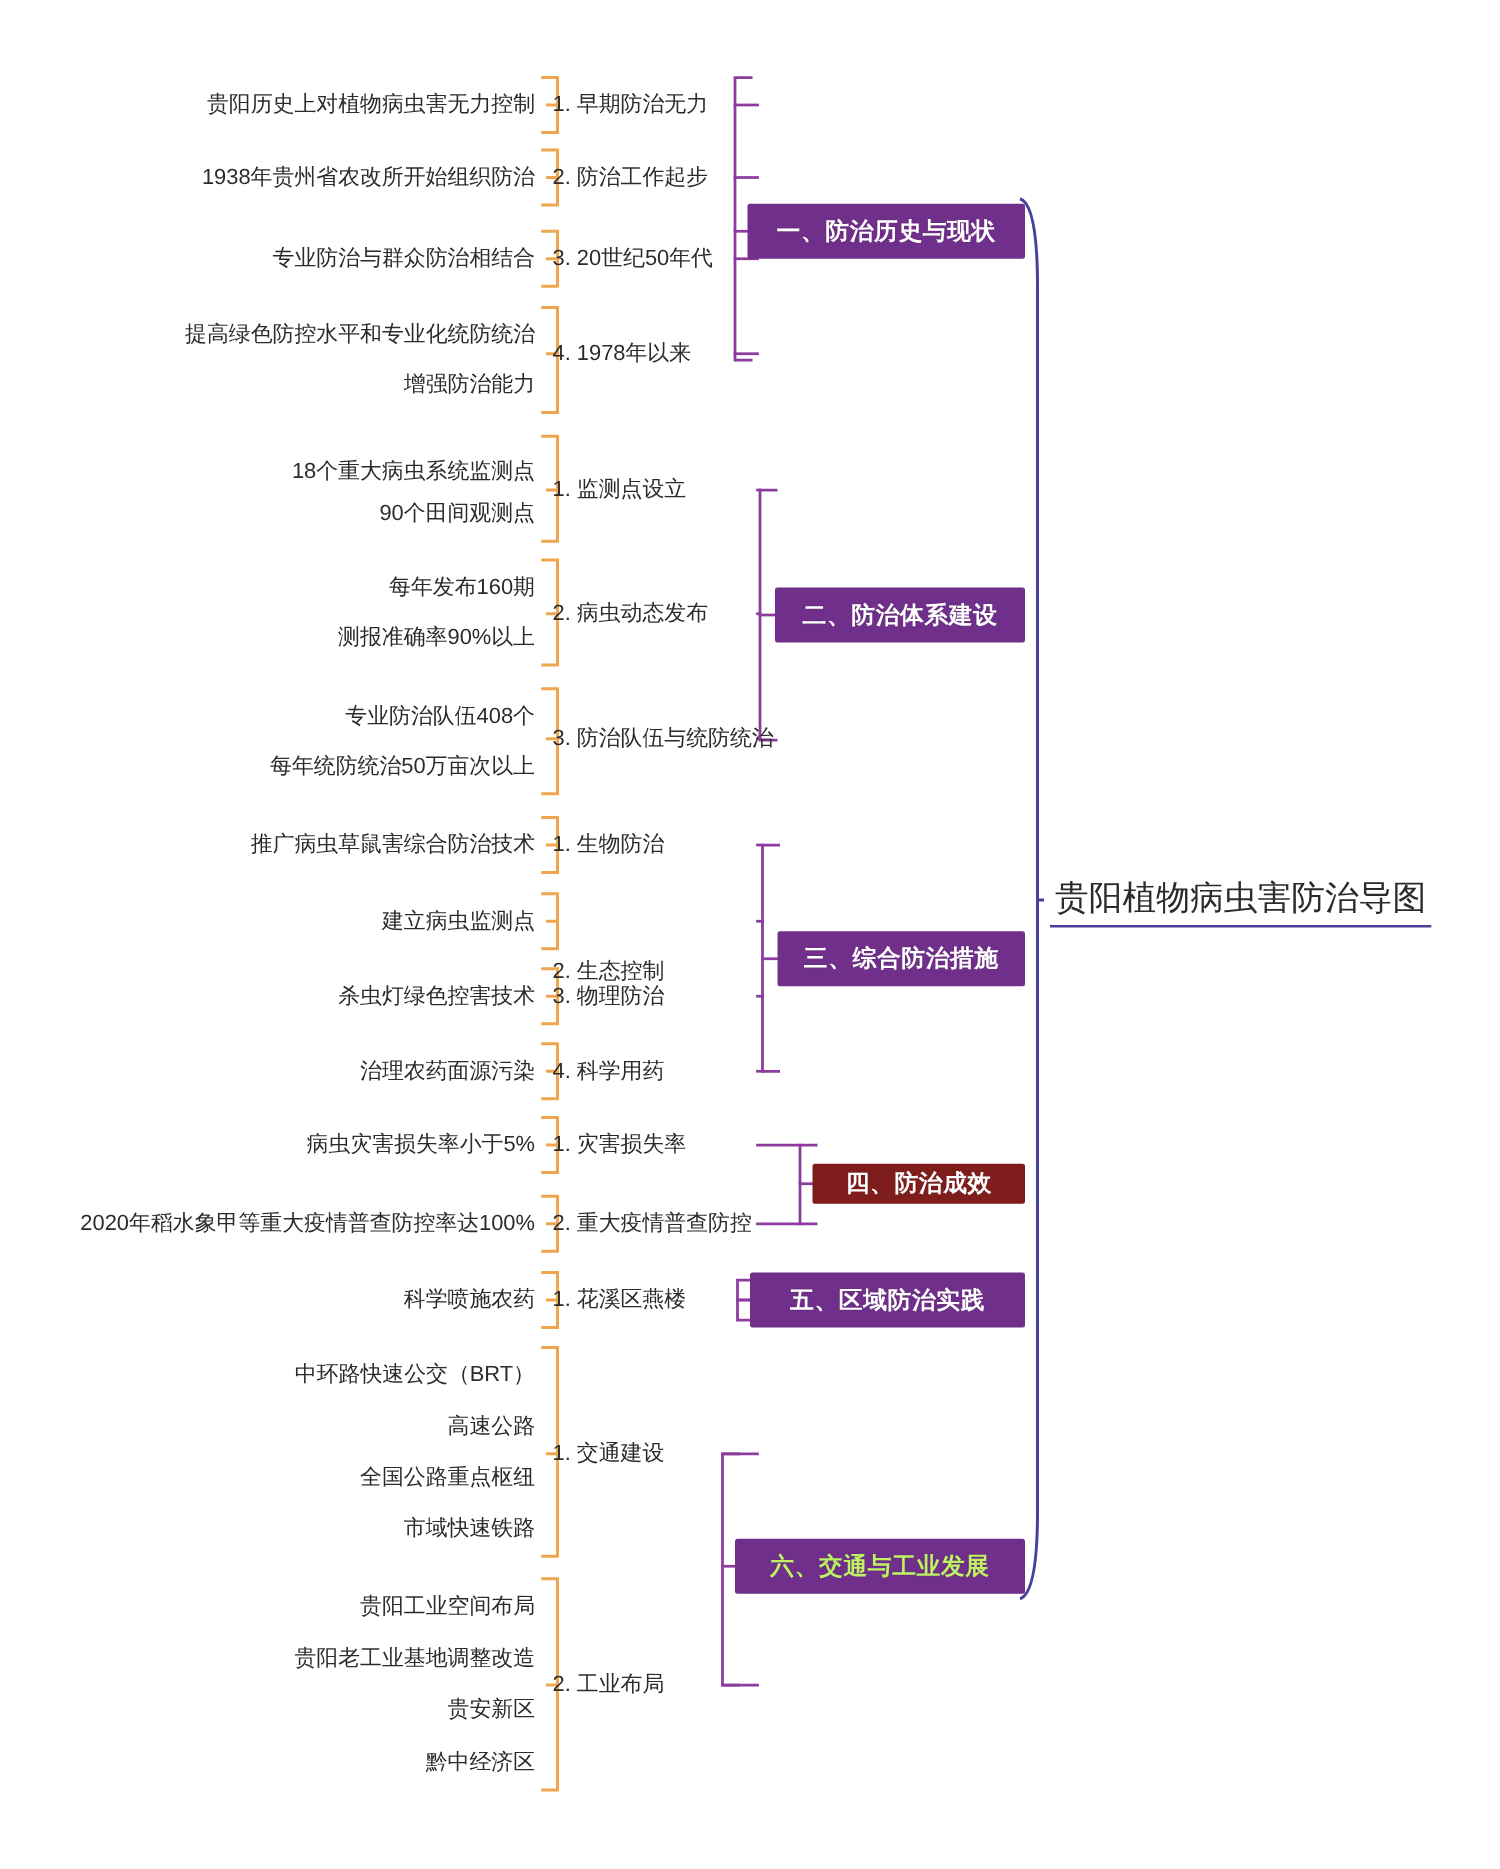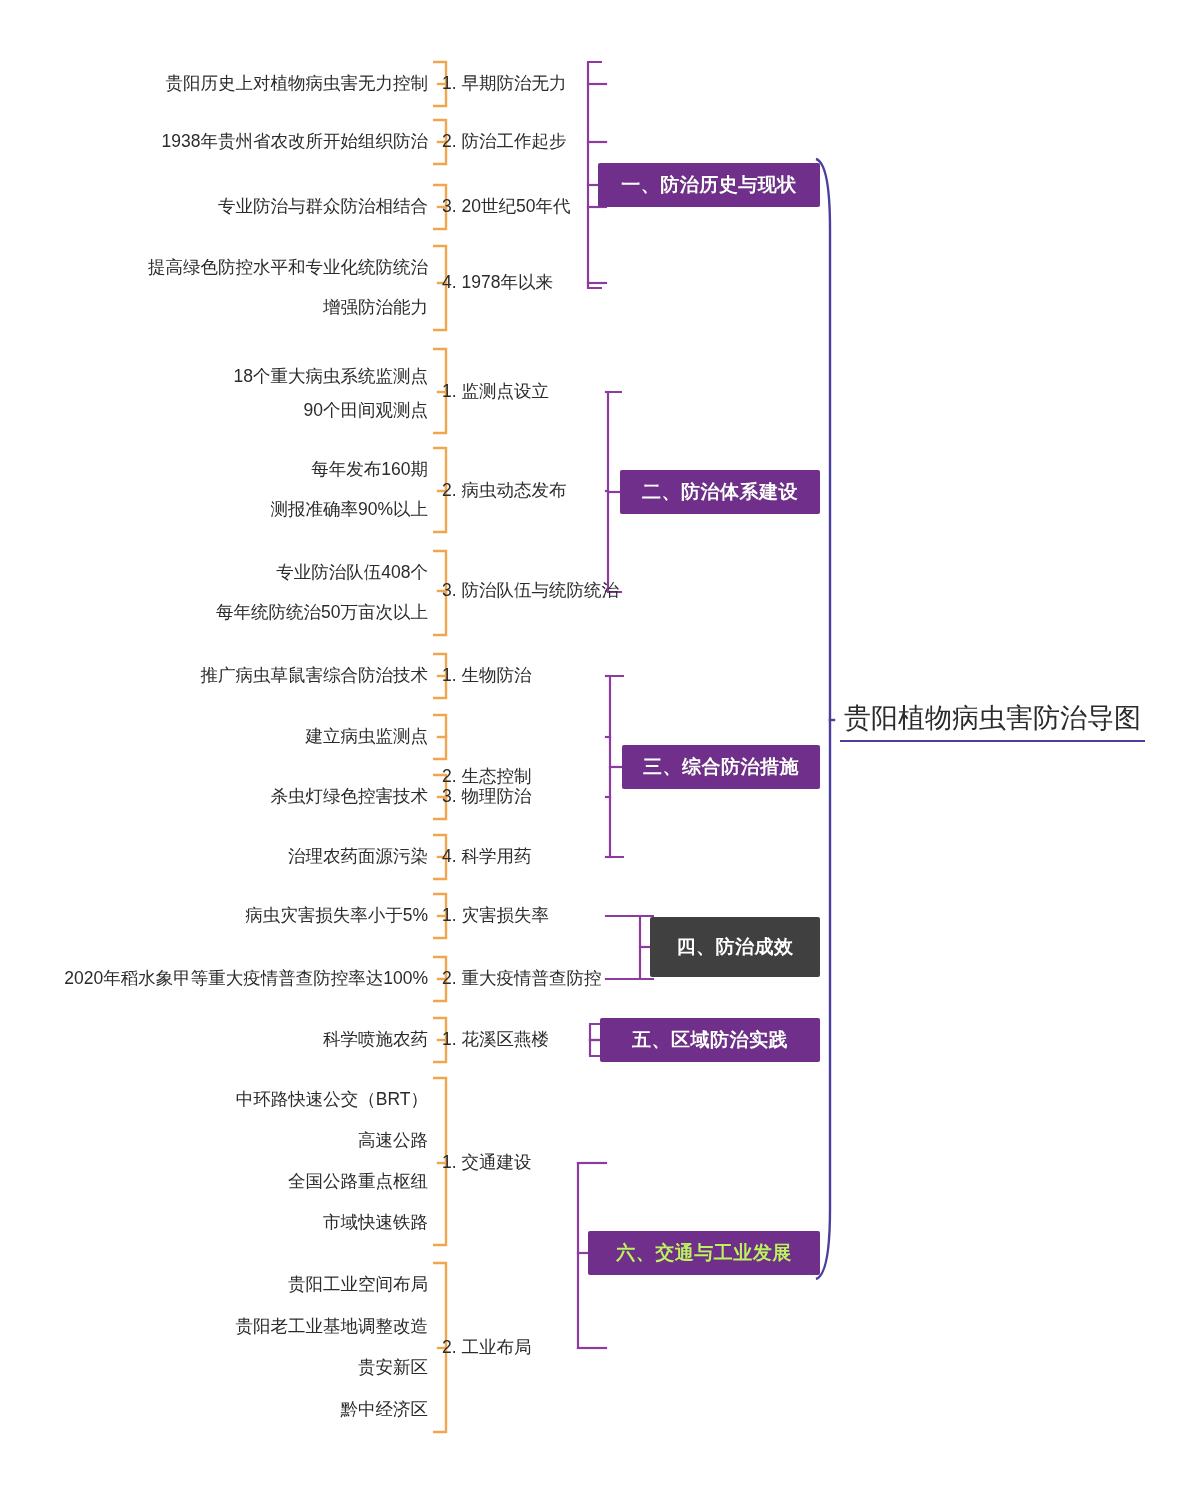--- a/index.html
+++ b/index.html
@@ -171,21 +171,21 @@
         <span>三、综合防治措施</span>
       </div>
       <div class="branch" style="left: 442px; top: 676px; width: 160px; text-align: left;">1. 生物防治</div>
       <div class="leaf" style="right: 772px; top: 676px;">推广病虫草鼠害综合防治技术</div>
       <div class="branch" style="left: 442px; top: 737px; width: 160px; text-align: left; margin-top: 40px;">2. 生态控制</div>
       <div class="leaf" style="right: 772px; top: 737px;">建立病虫监测点</div>
       <div class="branch" style="left: 442px; top: 797px; width: 160px; text-align: left;">3. 物理防治</div>
       <div class="leaf" style="right: 772px; top: 797px;">杀虫灯绿色控害技术</div>
       <div class="branch" style="left: 442px; top: 857px; width: 160px; text-align: left;">4. 科学用药</div>
       <div class="leaf" style="right: 772px; top: 857px;">治理农药面源污染</div>
-      <div class="topic" style="left: 650px; width: 170px; top: 947px; height: 60px; background: #404040; color: rgb(255, 255, 255);">
+      <div class="topic" style="left: 650px; width: 170px; top: 947px; height: 32px; background: #7f1d1d; color: rgb(255, 255, 255);">
         <span>四、防治成效</span>
       </div>
       <div class="branch" style="left: 442px; top: 916px; width: 160px; text-align: left;">1. 灾害损失率</div>
       <div class="leaf" style="right: 772px; top: 916px;">病虫灾害损失率小于5%</div>
       <div class="branch" style="left: 442px; top: 979px; width: 160px; text-align: left;">2. 重大疫情普查防控</div>
       <div class="leaf" style="right: 772px; top: 979px;">2020年稻水象甲等重大疫情普查防控率达100%</div>
       <div class="topic" style="left: 600px; width: 220px; top: 1040px; height: 44px; background: rgb(112, 47, 138); color: rgb(255, 255, 255);">
         <span>五、区域防治实践</span>
       </div>
       <div class="branch" style="left: 442px; top: 1040px; width: 160px; text-align: left;">1. 花溪区燕楼</div>

